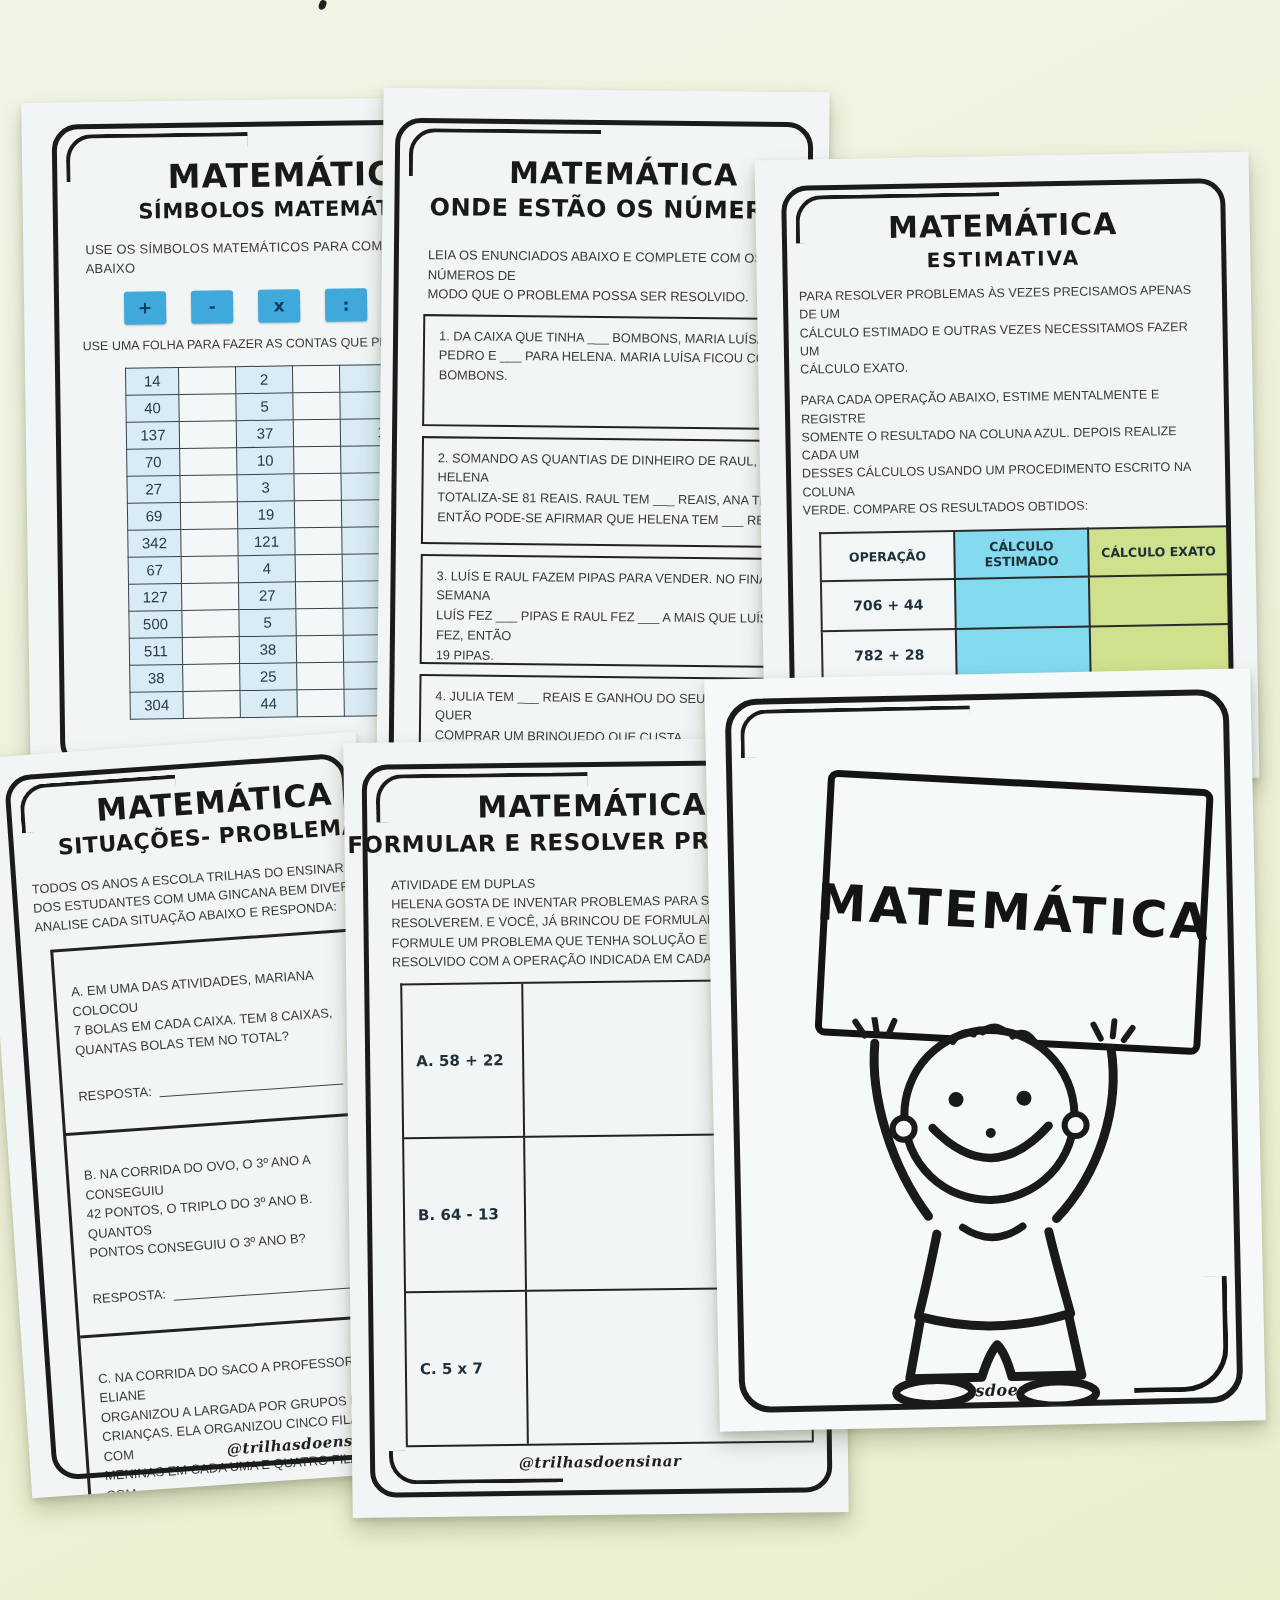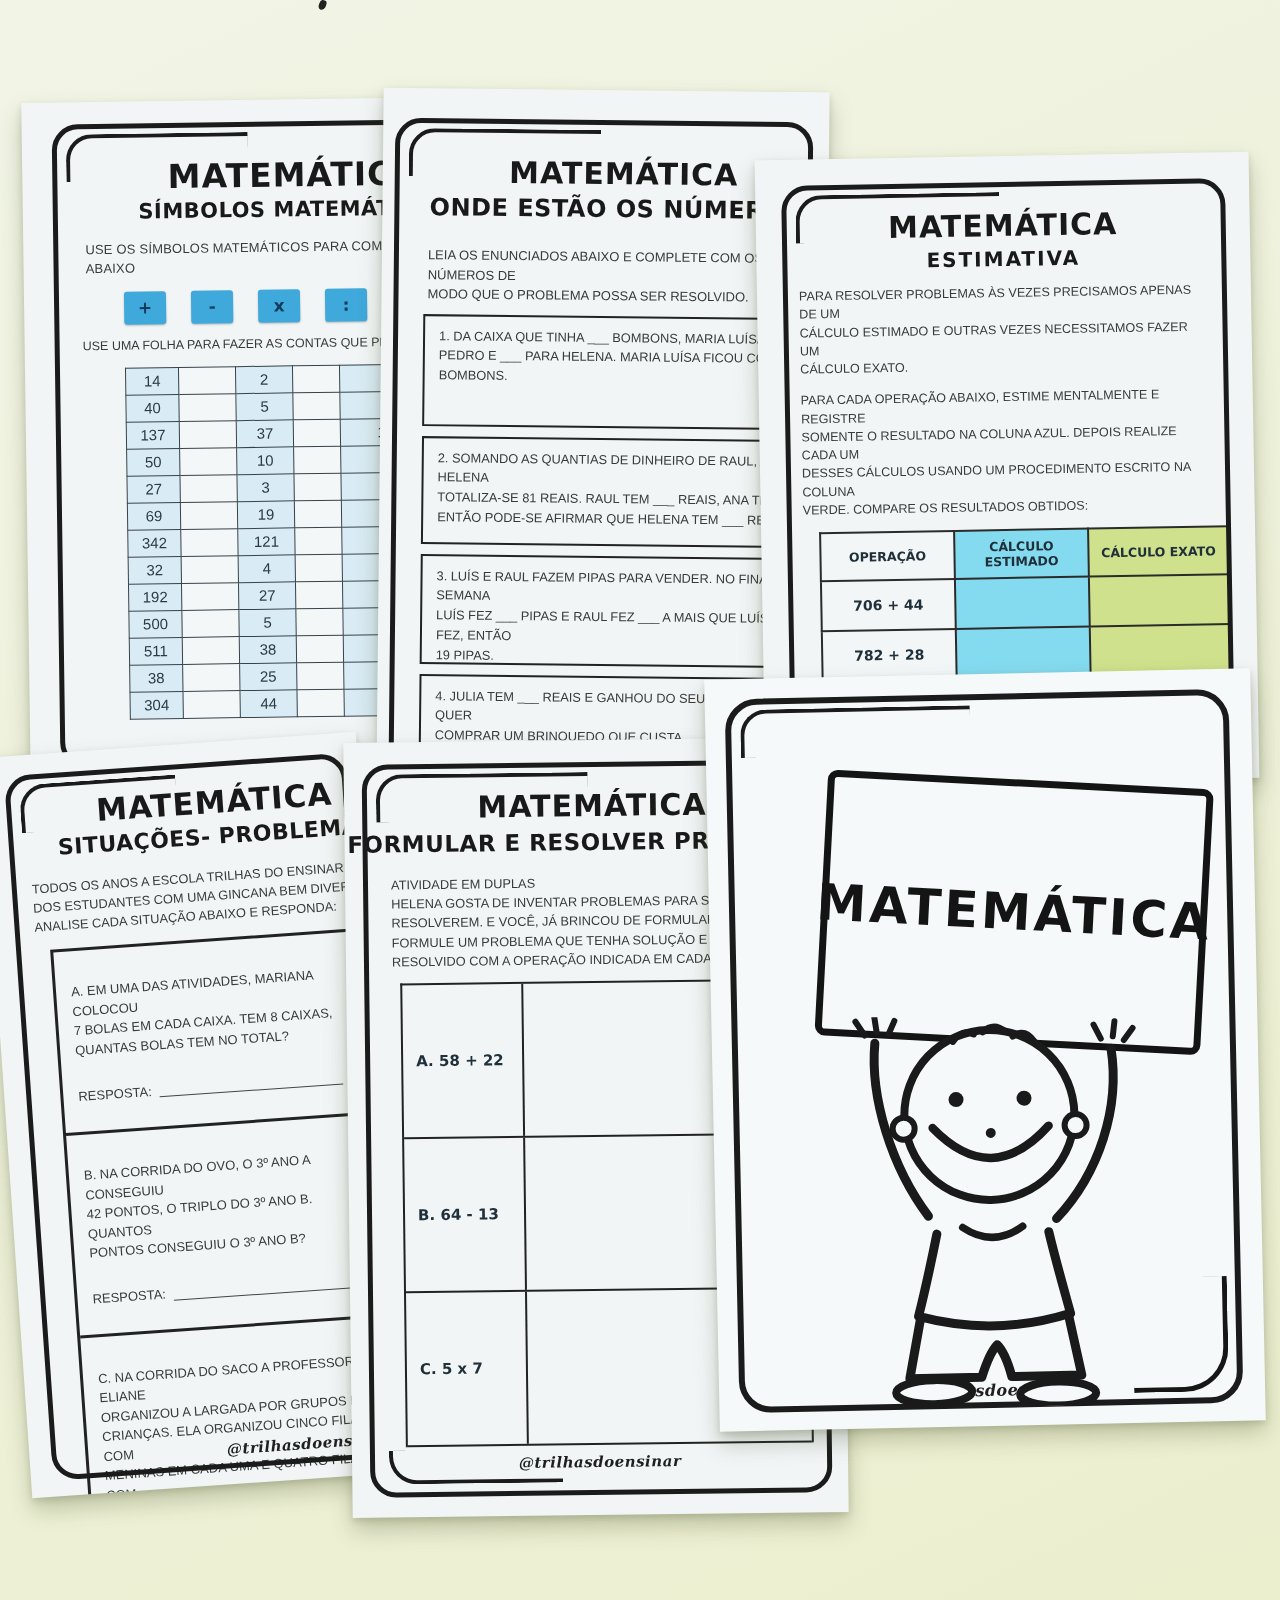--- a/index.html
+++ b/index.html
@@ -165,21 +165,21 @@
           <td></td>
         </tr>
           <tr>
           <td>137</td>
           <td></td>
           <td>37</td>
           <td></td>
           <td>18</td>
         </tr>
           <tr>
-          <td>50</td>
+          <td>70</td>
           <td></td>
           <td>10</td>
           <td></td>
           <td></td>
         </tr>
           <tr>
           <td>27</td>
           <td></td>
           <td>3</td>
           <td></td>
@@ -193,28 +193,28 @@
           <td>3</td>
         </tr>
           <tr>
           <td>342</td>
           <td></td>
           <td>121</td>
           <td></td>
           <td>2</td>
         </tr>
           <tr>
-          <td>32</td>
+          <td>67</td>
           <td></td>
           <td>4</td>
           <td></td>
           <td>19</td>
         </tr>
           <tr>
-          <td>192</td>
+          <td>127</td>
           <td></td>
           <td>27</td>
           <td></td>
           <td>10</td>
         </tr>
           <tr>
           <td>500</td>
           <td></td>
           <td>5</td>
           <td></td>

